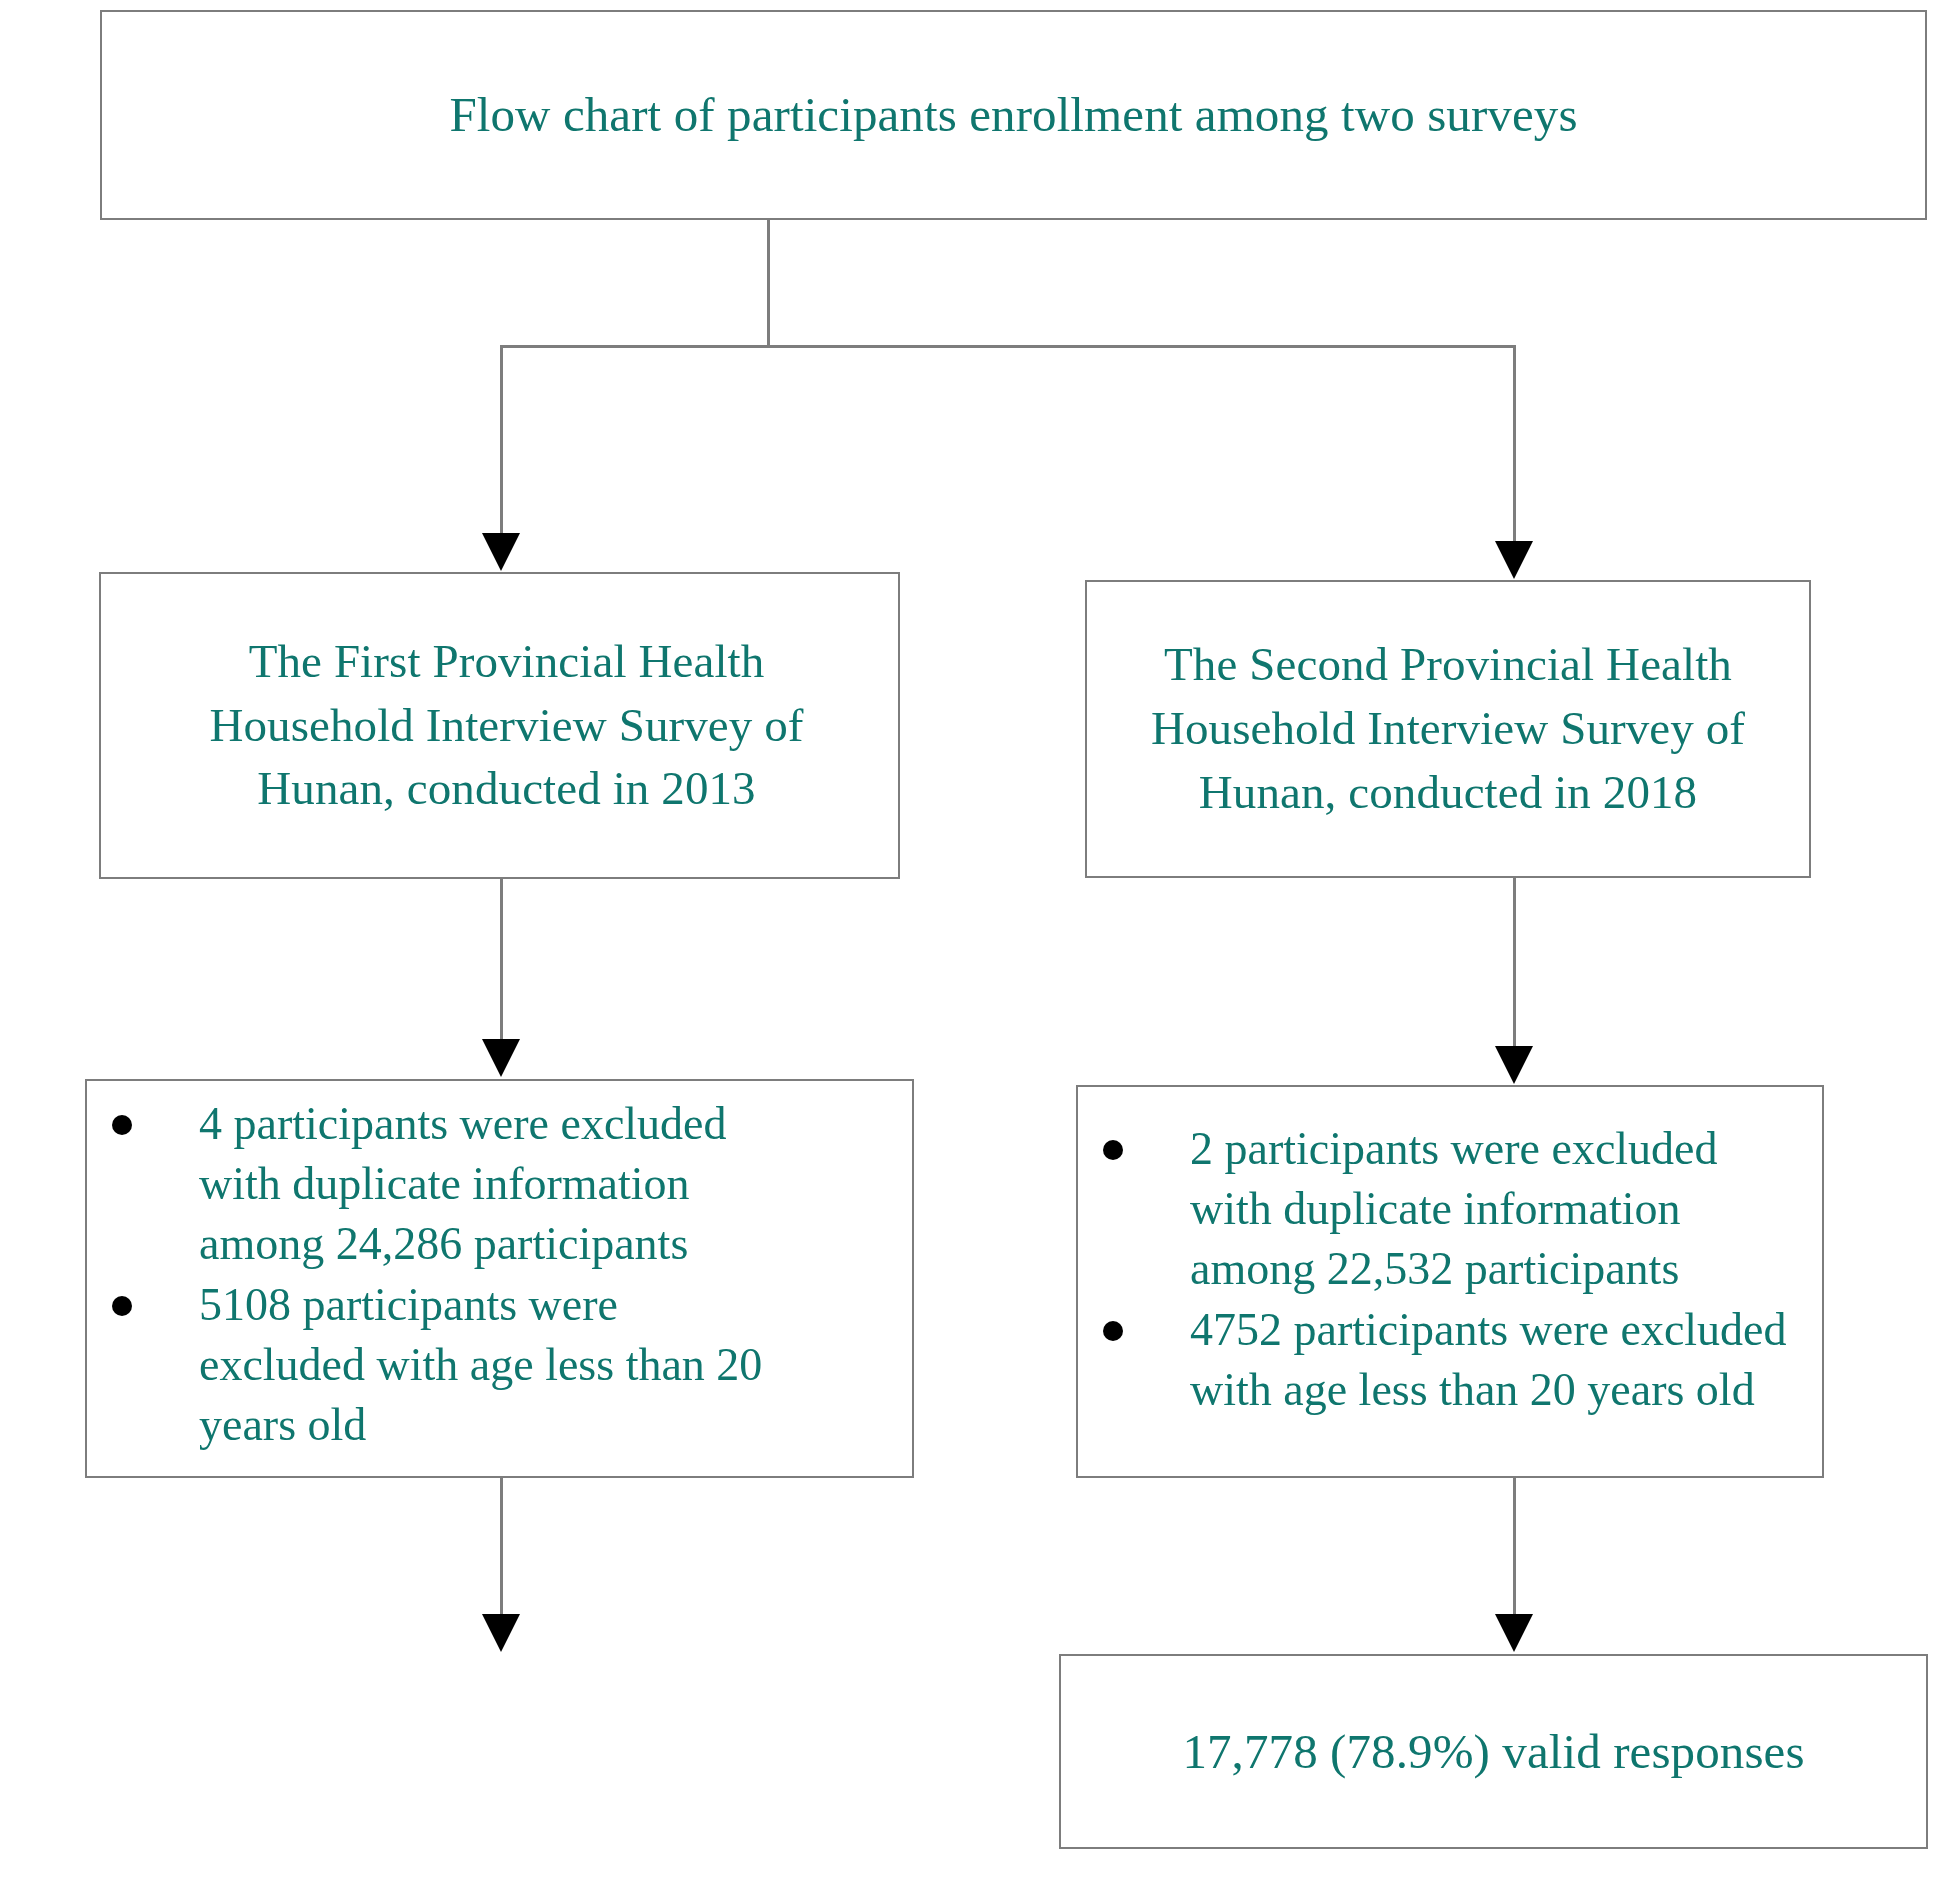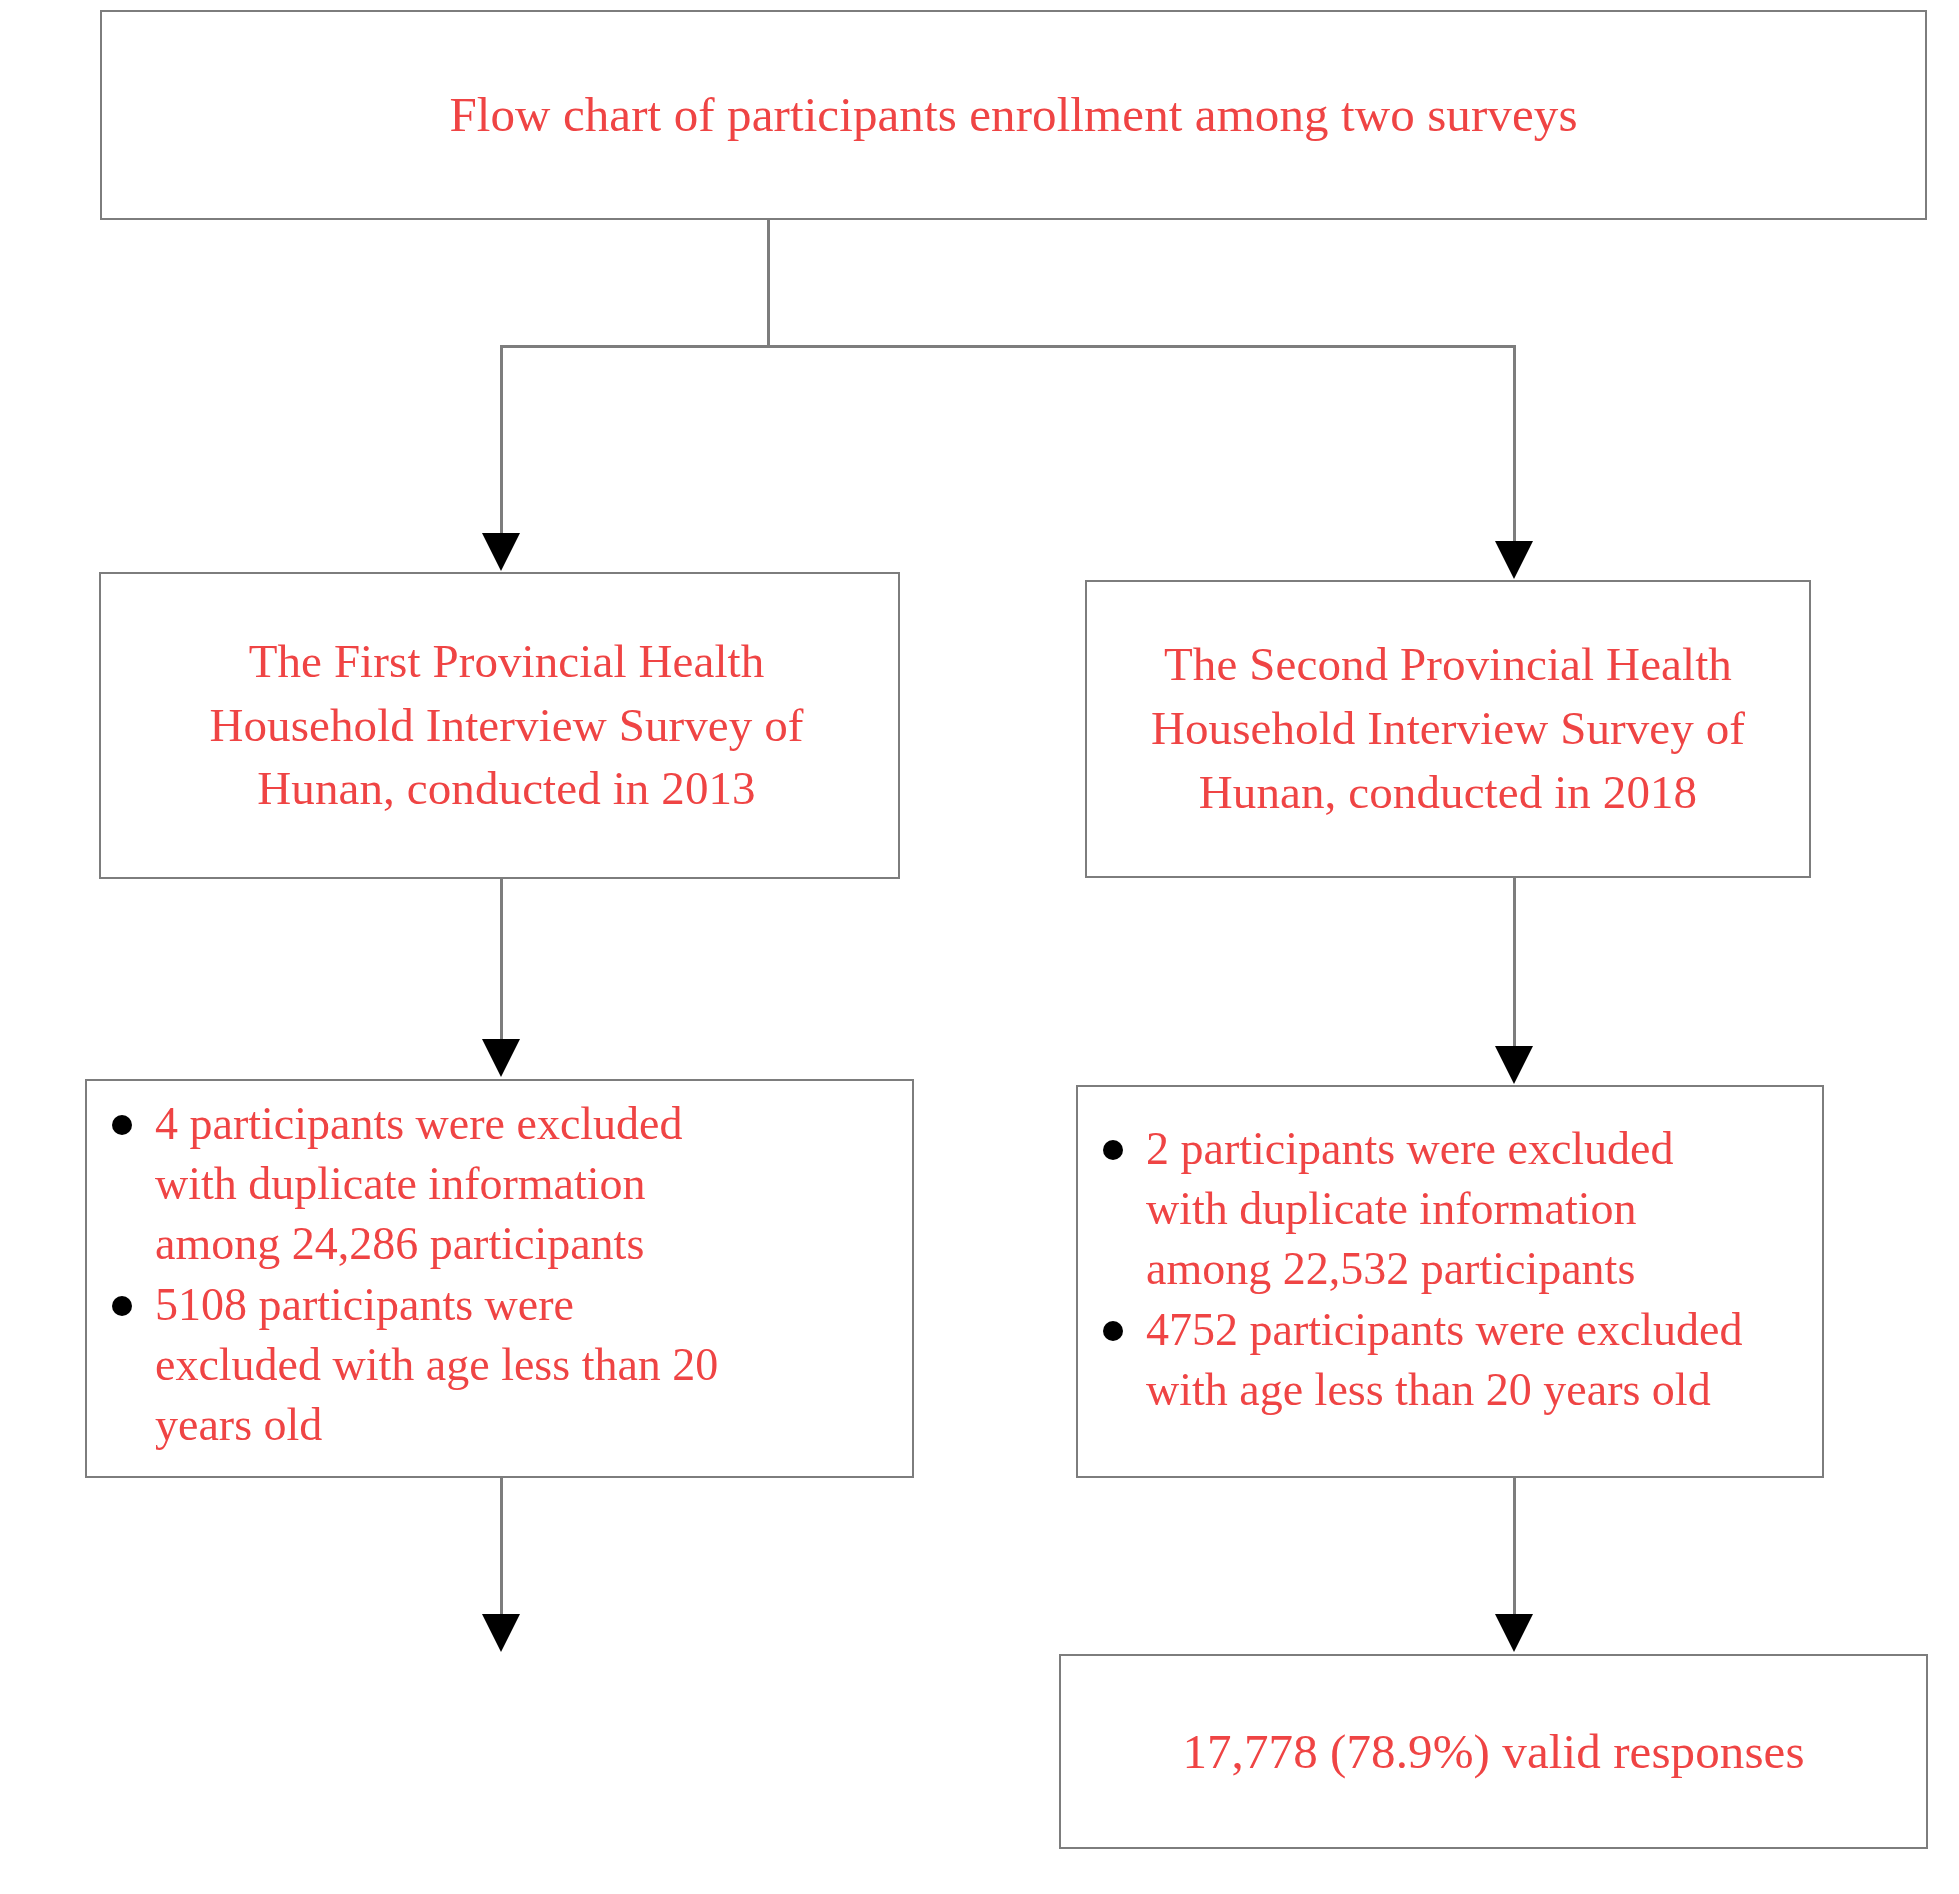--- a/index.html
+++ b/index.html
@@ -6,21 +6,21 @@
     margin: 0;
     padding: 0;
     background: #ffffff;
   }
   #canvas {
     position: relative;
     width: 1960px;
     height: 1895px;
     background: #ffffff;
     font-family: "Liberation Serif", "DejaVu Serif", serif;
-    color: #ef4444;
+    color: #0f766e;
     overflow: hidden;
   }
   .node {
     position: absolute;
     box-sizing: border-box;
     border: 2.8px solid #7d7d7d;
     background: #ffffff;
     display: flex;
     align-items: center;
     justify-content: center;
@@ -74,21 +74,21 @@
     list-style: none;
     margin: 0;
     padding: 13.2px 9.5px 0 0;
     width: 100%;
     font-size: 46px;
     line-height: 1.30;
   }
   #exclusion-right-box ul.bullets { padding-top: 32px; }
   ul.bullets li {
     position: relative;
-    padding-left: 68px;
+    padding-left: 112px;
     margin: 0 0 1.9px 0;
   }
   ul.bullets li .bullet-dot {
     position: absolute;
     left: 24.6px;
     top: 21px;
     width: 20px;
     height: 20px;
     border-radius: 50%;
     background: #000000;

